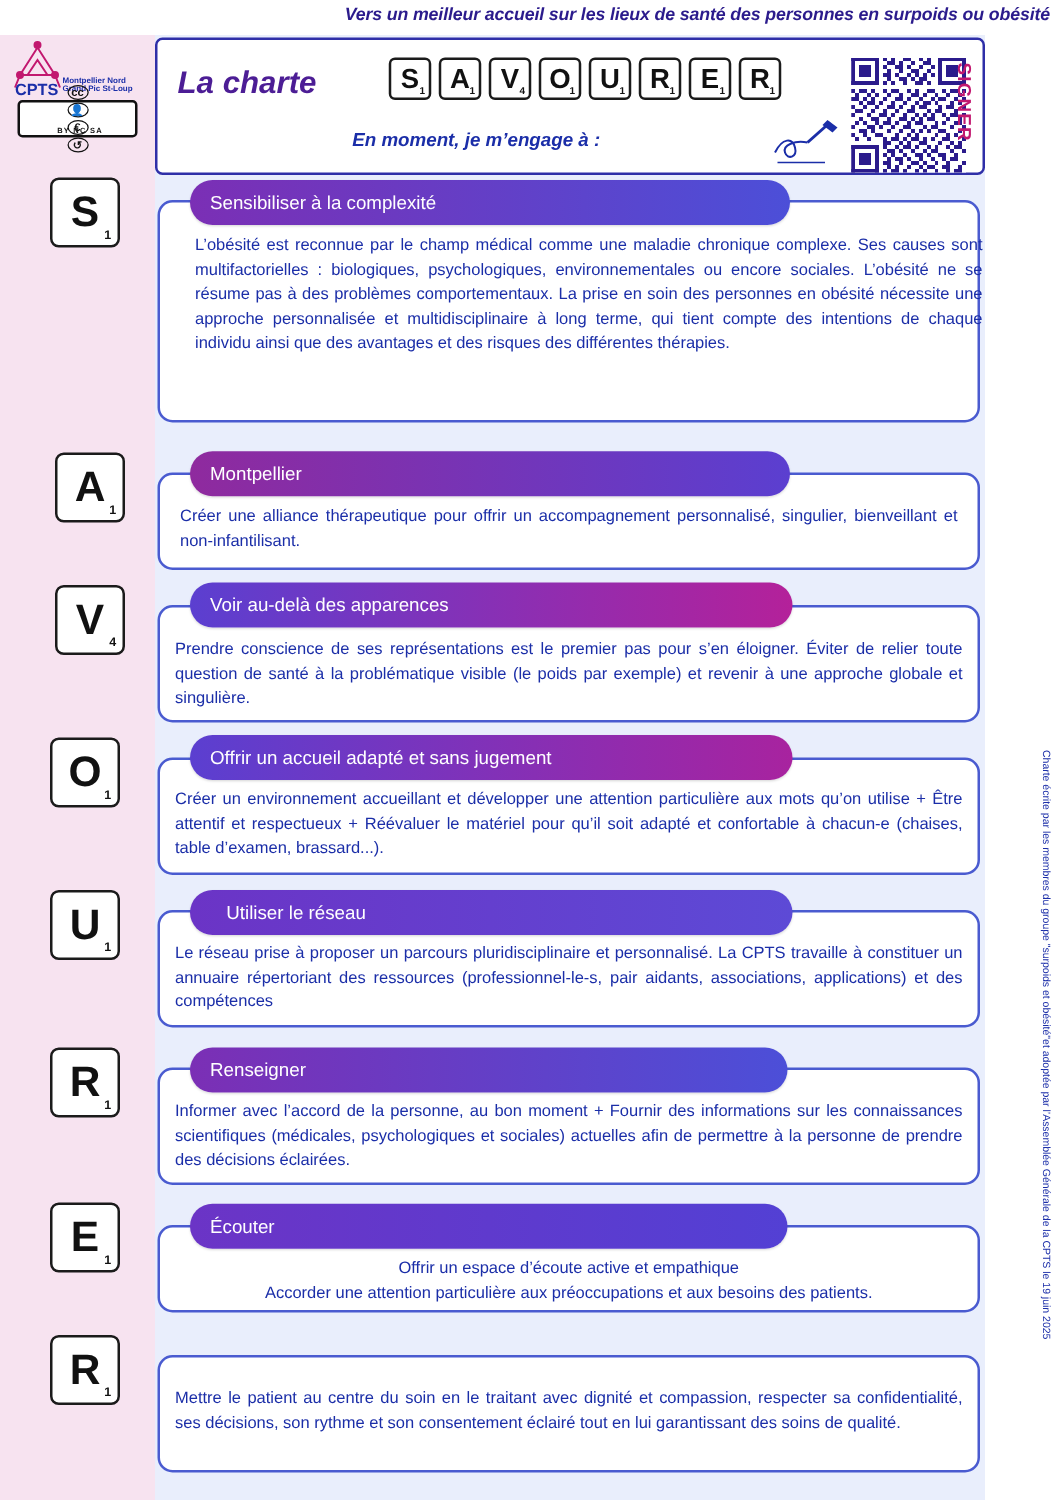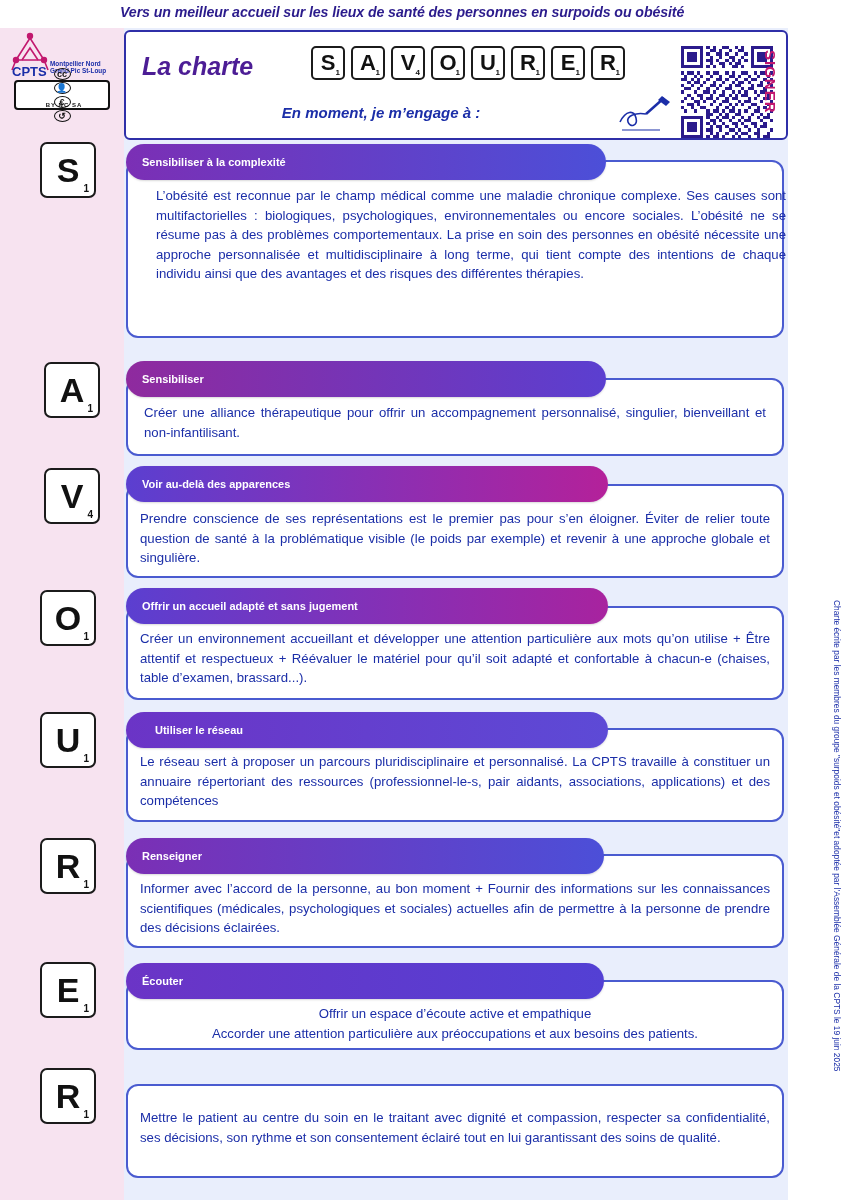--- a/index.html
+++ b/index.html
@@ -33,21 +33,21 @@
     background: #ffffff;
   }
 
   
   .top-strip {
     position: absolute; left: 0; top: 0; width: 848px; height: 28px;
     background: #ffffff;
   }
   .top-title {
     position: absolute; left: 120px; top: 4px; width: 720px;
-    text-align: left;
+    text-align: right;
     font-size: 14.2px; font-weight: bold; font-style: italic;
     color: #2b1b8c; letter-spacing: -0.1px;
   }
 
   .header-card {
     position: absolute; left: 124px; top: 30px; width: 664px; height: 110px;
     background: #ffffff; border: 2px solid #2f2fa8; border-radius: 6px;
   }
   .header-title {
     position: absolute; left: 16px; top: 20px;
@@ -123,22 +123,23 @@
     position: absolute;
     border: 2px solid #4a5bd0; border-radius: 12px;
     background: #ffffff;
   }
   .sec-head {
     position: absolute;
     height: 36px;
     border-radius: 18px;
     display: flex; align-items: center;
     padding-left: 16px;
-    color: #ffffff; font-size: 11px; font-weight: bold;
+    color: #ffffff; font-size: 15px; font-weight: normal;
     box-shadow: 0 1px 2px rgba(0,0,0,0.15);
+    margin-left: 26px;
   }
   .sec-text {
     position: absolute;
     color: #1b2ea8;
     font-size: 13.2px;
     line-height: 19.5px;
     text-align: justify;
     padding: 0 14px 0 14px;
   }
   .sec-text.noj { text-align: center; }
@@ -492,21 +493,21 @@
   <div class="sec-body" style="left:126px; top:160px; width:658px; height:178px;"></div>
   <div class="sec-head g1" style="left:126px; top:144px; width:480px;">Sensibiliser à la complexité</div>
   <div class="sec-text" style="left:142px; top:186px; width:658px;">L’obésité est reconnue par le champ médical comme une maladie chronique complexe. Ses causes sont multifactorielles : biologiques, psychologiques, environnementales ou encore sociales. L’obésité ne se résume pas à des problèmes comportementaux.
 La prise en soin des personnes en obésité nécessite une approche personnalisée et multidisciplinaire à long terme, qui tient compte des intentions de chaque individu ainsi que des avantages et des risques des différentes thérapies.</div>
 
   <div class="sec-tile tile tile-big" style="left:44px; top:362px;">
     <span>A</span>
     <span class="pts">1</span>
   </div>
   <div class="sec-body" style="left:126px; top:378px; width:658px; height:78px;"></div>
-  <div class="sec-head g2" style="left:126px; top:361px; width:480px;">Sensibiliser</div>
+  <div class="sec-head g2" style="left:126px; top:361px; width:480px;">Montpellier</div>
   <div class="sec-text" style="left:130px; top:403px; width:650px;">Créer une alliance thérapeutique pour offrir un accompagnement personnalisé, singulier, bienveillant et non-infantilisant.</div>
 
   <div class="sec-tile tile tile-big" style="left:44px; top:468px;">
     <span>V</span>
     <span class="pts">4</span>
   </div>
   <div class="sec-body" style="left:126px; top:484px; width:658px; height:94px;"></div>
   <div class="sec-head g3" style="left:126px; top:466px; width:482px;">Voir au-delà des apparences</div>
   <div class="sec-text" style="left:126px; top:509px; width:658px;">Prendre conscience de ses représentations est le premier pas pour s’en éloigner. Éviter de relier toute question de santé à la problématique visible (le poids par exemple) et revenir à une approche globale et singulière.</div>
 
@@ -517,21 +518,21 @@
   <div class="sec-body" style="left:126px; top:606px; width:658px; height:94px;"></div>
   <div class="sec-head g4" style="left:126px; top:588px; width:482px;">Offrir un accueil adapté et sans jugement</div>
   <div class="sec-text" style="left:126px; top:629px; width:658px;">Créer un environnement accueillant et développer une attention particulière aux mots qu’on utilise + Être attentif et respectueux + Réévaluer le matériel pour qu’il soit adapté et confortable à chacun-e (chaises, table d’examen, brassard...).</div>
 
   <div class="sec-tile tile tile-big" style="left:40px; top:712px;">
     <span>U</span>
     <span class="pts">1</span>
   </div>
   <div class="sec-body" style="left:126px; top:728px; width:658px; height:94px;"></div>
   <div class="sec-head g5" style="left:126px; top:712px; width:482px;">Utiliser le réseau</div>
-  <div class="sec-text" style="left:126px; top:752px; width:658px;">Le réseau sert à proposer un parcours pluridisciplinaire et personnalisé. La CPTS travaille à constituer un annuaire répertoriant des ressources (professionnel-le-s, pair aidants, associations, applications) et des compétences</div>
+  <div class="sec-text" style="left:126px; top:752px; width:658px;">Le réseau prise à proposer un parcours pluridisciplinaire et personnalisé. La CPTS travaille à constituer un annuaire répertoriant des ressources (professionnel-le-s, pair aidants, associations, applications) et des compétences</div>
 
   <div class="sec-tile tile tile-big" style="left:40px; top:838px;">
     <span>R</span>
     <span class="pts">1</span>
   </div>
   <div class="sec-body" style="left:126px; top:854px; width:658px; height:94px;"></div>
   <div class="sec-head g6" style="left:126px; top:838px; width:478px;">Renseigner</div>
   <div class="sec-text" style="left:126px; top:879px; width:658px;">Informer avec l’accord de la personne, au bon moment + Fournir des informations sur les connaissances scientifiques (médicales, psychologiques et sociales) actuelles afin de permettre à la personne de prendre des décisions éclairées.</div>
 
   <div class="sec-tile tile tile-big" style="left:40px; top:962px;">

